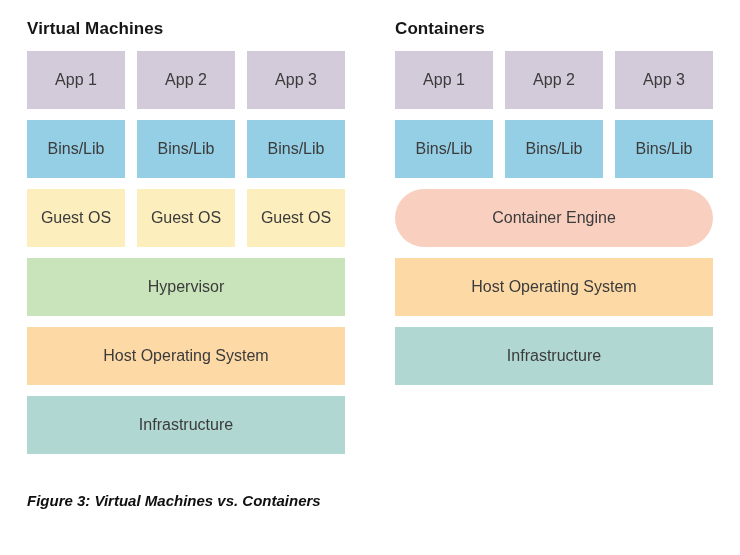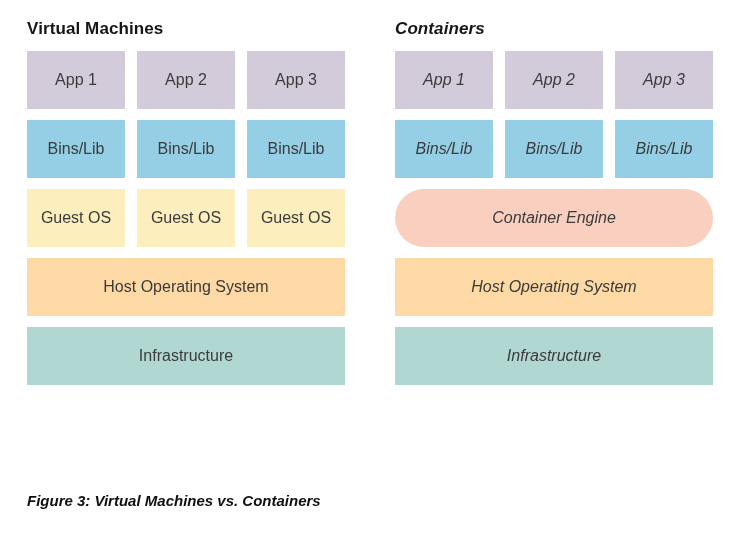--- a/index.html
+++ b/index.html
@@ -6,21 +6,21 @@
   .diagram {
     position: relative;
     width: 740px;
     height: 555px;
     background: #ffffff;
     font-family: "Liberation Sans", "DejaVu Sans", sans-serif;
     overflow: hidden;
   }
   .column { position: absolute; top: 19px; width: 318px; }
   .column.left  { left: 27px; }
-  .column.right { left: 395px; font-style: italic; }
+  .column.right { left: 395px; }
   .col-title {
     font-size: 17px;
     font-weight: 700;
     color: #161616;
     height: 23px;
     margin-bottom: 9px;
     letter-spacing: 0.1px;
   }
   .rows { display: flex; flex-direction: column; gap: 11px; }
   .row  { display: flex; gap: 12px; align-items: center; }
@@ -62,20 +62,23 @@
           <div class="box small" style="background: rgb(149, 207, 229);">Bins/Lib</div>
           <div class="box small" style="background: rgb(149, 207, 229);">Bins/Lib</div>
           <div class="box small" style="background: rgb(149, 207, 229);">Bins/Lib</div>
         </div>
         <div class="row">
           <div class="box small" style="background: rgb(253, 238, 189);">Guest OS</div>
           <div class="box small" style="background: rgb(253, 238, 189);">Guest OS</div>
           <div class="box small" style="background: rgb(253, 238, 189);">Guest OS</div>
         </div>
         <div class="row">
+          <div class="box full" style="background: rgb(201, 228, 186);">Hypervisor</div>
+        </div>
+        <div class="row">
           <div class="box full" style="background: rgb(253, 217, 166);">Host Operating System</div>
         </div>
         <div class="row">
           <div class="box full" style="background: rgb(176, 215, 210);">Infrastructure</div>
         </div>
       </div>
   </div>
 
   <div class="column right">
     <div class="col-title">Containers</div>

